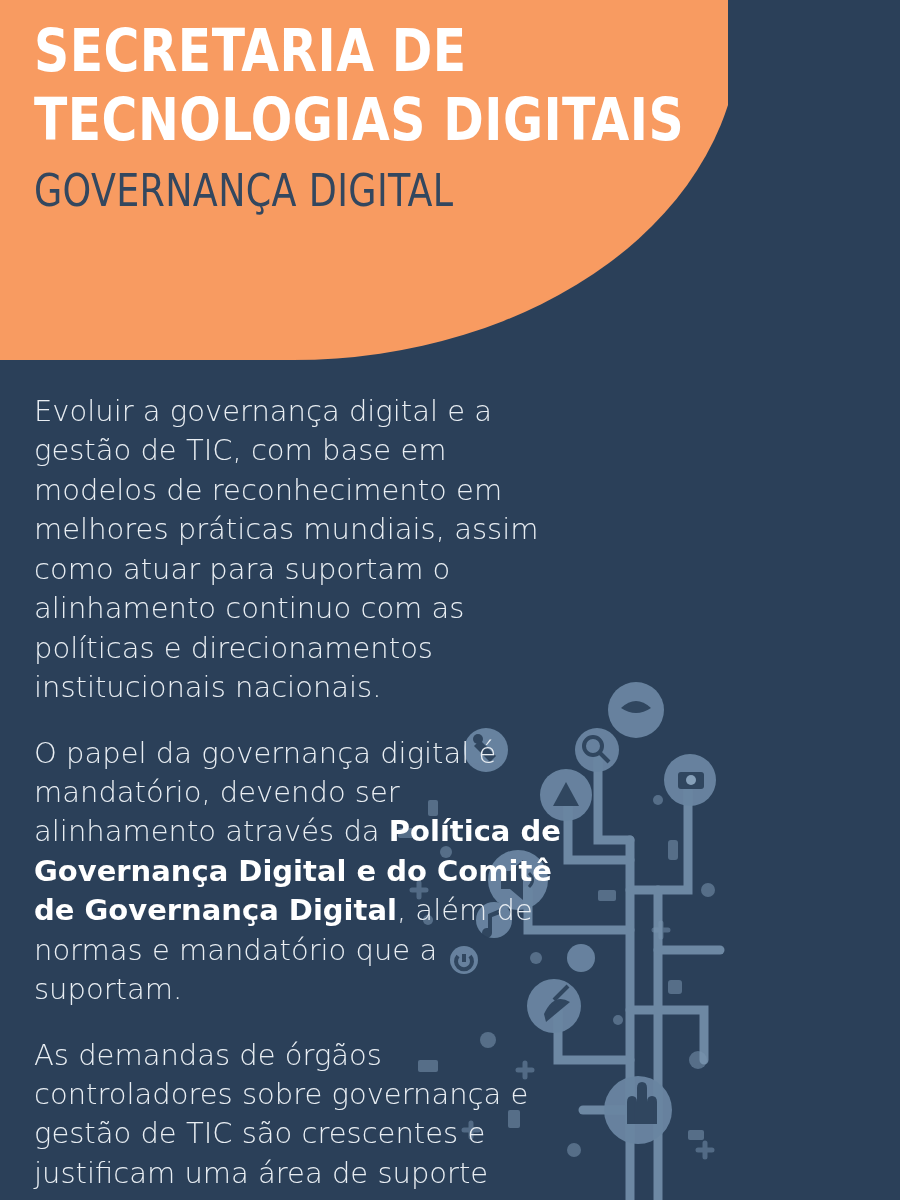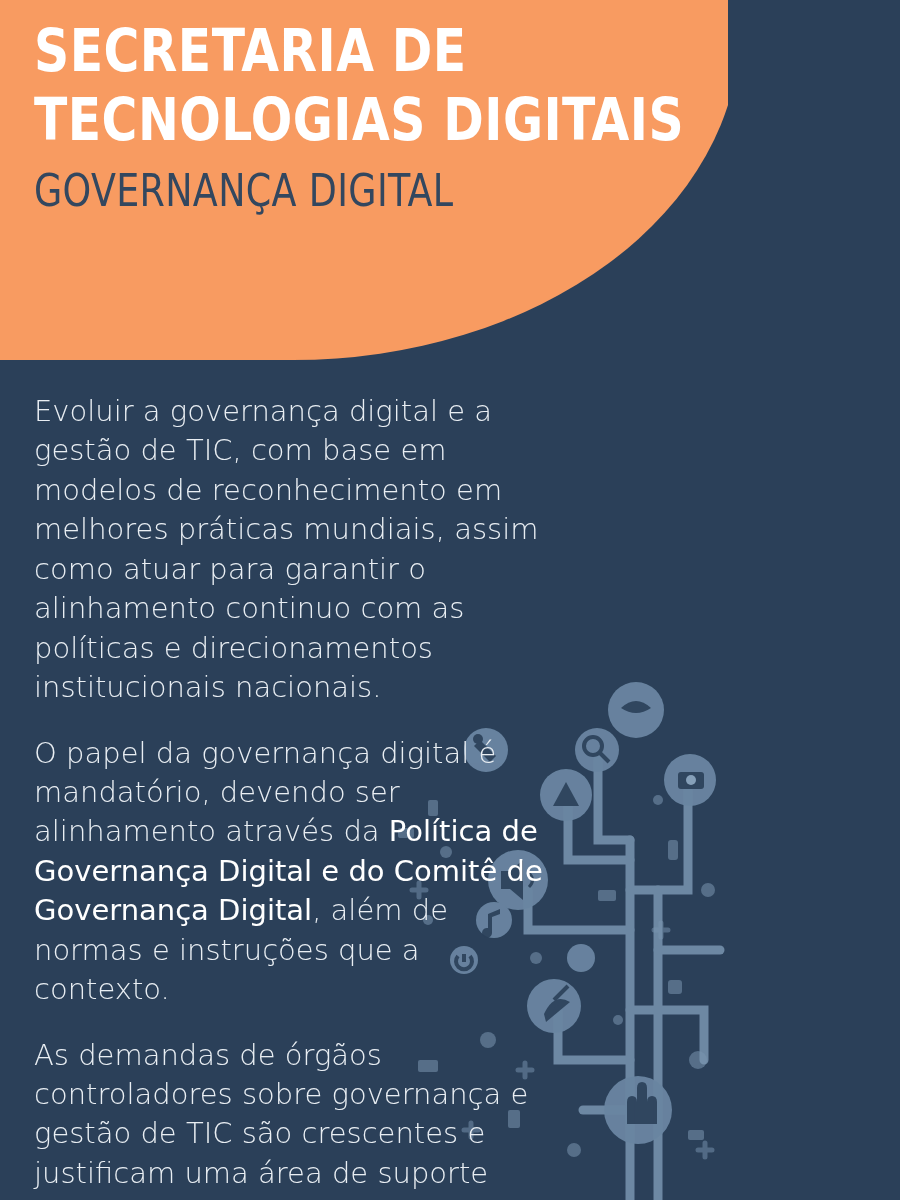--- a/index.html
+++ b/index.html
@@ -86,21 +86,21 @@
     color: #e9eef3;
     font-size: 29px;
     line-height: 1.36;
     margin: 0 0 26px 0;
     font-family: "DejaVu Sans", sans-serif;
     font-weight: 300;
   }
   .paragraph:last-child { margin-bottom: 0; }
   .paragraph b {
     color: #ffffff;
-    font-weight: normal;
+    font-weight: bold;
   }
 
   
   .artwork {
     position: absolute;
     right: 0;
     bottom: 0;
     width: 360px;
     height: 610px;
     z-index: 1;
@@ -208,18 +208,18 @@
         <path d="M44 300 h14 M51 293 v14"></path>
         <path d="M286 340 h14 M293 333 v14"></path>
         <path d="M150 480 h14 M157 473 v14"></path>
         <path d="M330 560 h14 M337 553 v14"></path>
         <path d="M96 540 h14 M103 533 v14"></path>
       </g>
     </svg>
   </div>
 
   <div class="body-copy">
-    <p class="paragraph">Evoluir a governança digital e a gestão de TIC, com base em modelos de reconhecimento em melhores práticas mundiais, assim como atuar para garantir o alinhamento continuo com as políticas e direcionamentos institucionais nacionais.</p>
-    <p class="paragraph"><span>O papel da governança digital é mandatório, devendo ser alinhamento através da </span><b>Política de Governança Digital e do Comitê de Governança Digital</b><span>, além de normas e instruções que a contexto.</span></p>
+    <p class="paragraph">Evoluir a governança digital e a gestão de TIC, com base em modelos de reconhecimento em melhores práticas mundiais, assim como atuar para suportam o alinhamento continuo com as políticas e direcionamentos institucionais nacionais.</p>
+    <p class="paragraph"><span>O papel da governança digital é mandatório, devendo ser alinhamento através da </span><b>Política de Governança Digital e do Comitê de Governança Digital</b><span>, além de normas e mandatório que a suportam.</span></p>
     <p class="paragraph"> As demandas de órgãos controladores sobre governança e gestão de TIC são crescentes e justificam uma área de suporte focada neste contexto.</p>
   </div>
 
 </div>
 
 </body></html>

